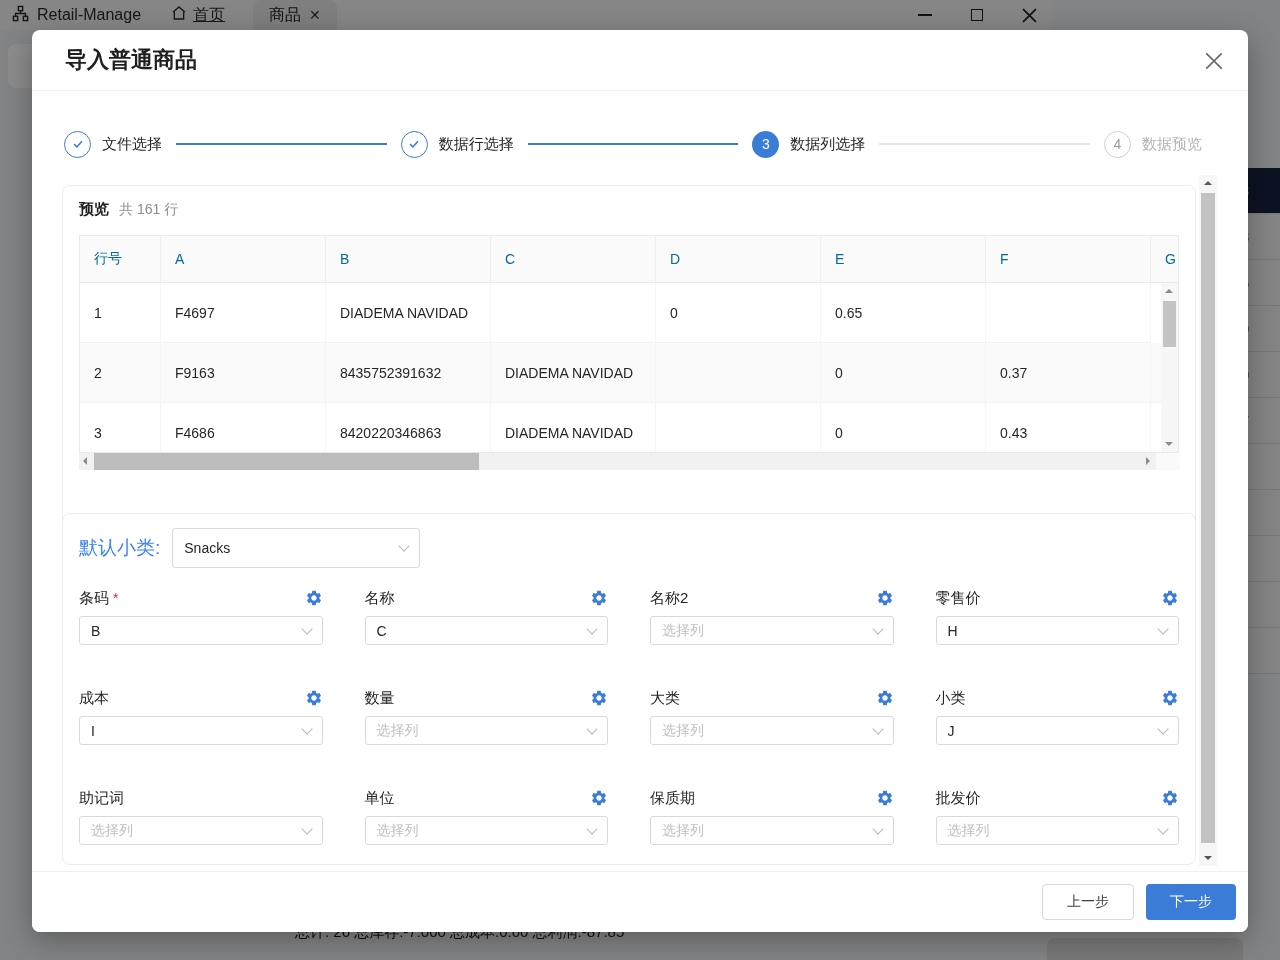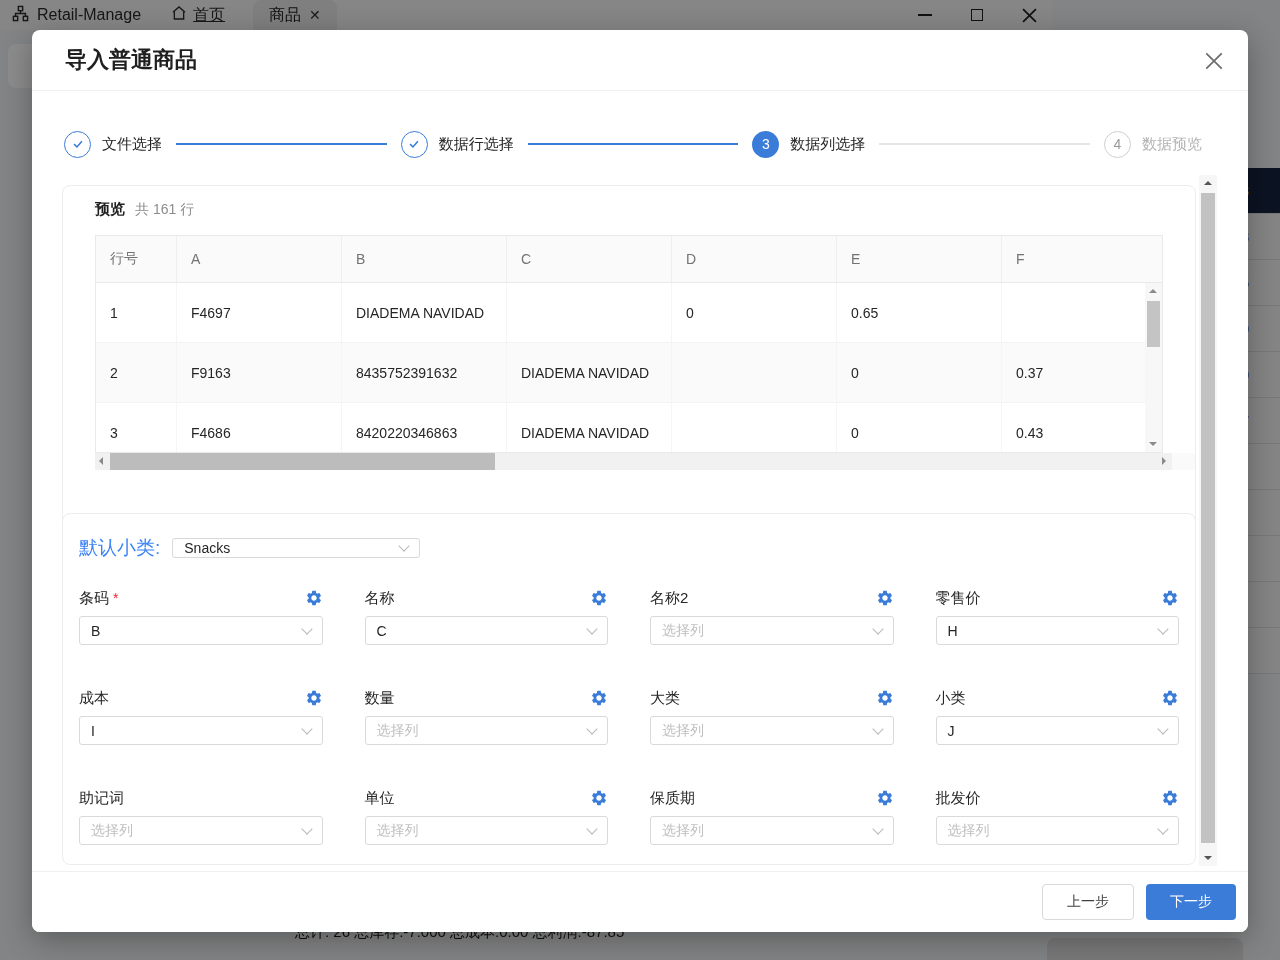--- a/index.html
+++ b/index.html
@@ -52,31 +52,31 @@
   .step-circle.active { background:#3b7cd8; color:#fff; }
   .step-circle.pending { border:1px solid #cfcfcf; color:#9a9a9a; }
   .step-label { margin:0 14px 0 11px; font-size:15px; color:#262626; white-space:nowrap; }
   .step-label.pending { color:#b3b3b3; }
   .step-line { flex:1 1 auto; height:1.5px; margin-right:14px; }
   .step-line.blue { background:#3b7cd8; }
   .step-line.gray { background:#e6e6e6; }
 
   
   .card { position:absolute; left:30px; width:1134px; border:1px solid #ebedf0; border-radius:8px; background:#fff; }
-  .card-preview { top:155px; height:384px; padding:14px 32px; overflow:hidden; }
+  .card-preview { top:155px; height:384px; padding:14px 16px; overflow:hidden; }
   .card-map { top:483px; height:352px; padding:16px; overflow:hidden; }
 
   .pv-titlebar { display:flex; align-items:baseline; gap:10px; height:26px; }
   .pv-title { font-size:15px; font-weight:700; color:#1f1f1f; }
   .pv-count { font-size:14px; color:#8c8c8c; }
 
   .table-wrap { position:relative; margin-top:9px; height:218px; border:1px solid #e9e9e9; overflow:hidden; }
   .tgrid { display:grid; grid-template-columns:81px 165px 165px 165px 165px 165px 165px 1fr; }
   .th { height:47px; background:#fafafa; border-bottom:1px solid #e9e9e9; border-right:1px solid #efefef;
-    display:flex; align-items:center; padding-left:14px; font-size:14px; font-weight:500; color:#737373; overflow:hidden; }
+    display:flex; align-items:center; padding-left:14px; font-size:14px; font-weight:500; color:#0369a1; overflow:hidden; }
   .th:last-child { border-right:none; }
   .td { height:60px; border-bottom:1px solid #f3f3f3; border-right:1px solid #f5f5f5;
     display:flex; align-items:center; padding-left:14px; font-size:14px; color:#262626;
     white-space:nowrap; overflow:hidden; }
   .trow.alt .td { background:#fafafa; }
 
   
   .arrow { width:0; height:0; border:4px solid transparent; }
   .vscroll-table { position:absolute; right:0; top:47px; bottom:0; width:17px; background:#f7f7f7; }
   .vscroll-table .arrow.up { border-bottom-color:#8a8a8a; border-top:none; position:absolute; top:6px; left:4px; }
@@ -91,21 +91,21 @@
   .modal-scrollbar { position:absolute; left:1167px; top:145px; width:18px; height:691px; background:#f6f6f6; }
   .modal-scrollbar .arrow.up { border-bottom-color:#555; border-top:none; position:absolute; top:6px; left:5px; }
   .modal-scrollbar .arrow.down { border-top-color:#555; border-bottom:none; position:absolute; bottom:6px; left:5px; }
   .modal-scrollbar .thumb { position:absolute; left:2px; top:18px; width:14px; height:650px; background:#c2c2c2; }
 
   
   .default-row { display:flex; align-items:center; height:36px; margin-bottom:21px; }
   .default-label { font-size:19px; font-weight:400; color:#3b82f6; margin-left:0; }
   .sel { position:relative; height:29px; border:1px solid #d9d9d9; border-radius:3px; background:#fff;
     display:flex; align-items:center; padding:0 28px 0 11px; font-size:14px; color:#262626; cursor:pointer; }
-  .sel.big { width:248px; height:20px; margin-left:12px; }
+  .sel.big { width:248px; height:40px; margin-left:12px; }
   .sel .chev { position:absolute; right:11px; top:50%; width:8px; height:8px; margin-top:-6px;
     border-right:1.2px solid #b9b9b9; border-bottom:1.2px solid #b9b9b9; transform:rotate(45deg); }
   .sel .val.ph { color:#bfbfbf; }
   .fields { display:grid; grid-template-columns:repeat(4,1fr); column-gap:21px; row-gap:15px;gap:42px; }
   .field-head { display:flex; align-items:center; height:22px; margin-bottom:7px; }
   .f-label { font-size:15px; color:#262626; }
   .f-req { color:#f5222d; margin-left:4px; font-size:14px; }
   .f-gear { margin-left:auto; width:18px; height:18px; cursor:pointer; display:flex; }
   .field .sel { width:100%; }
 

